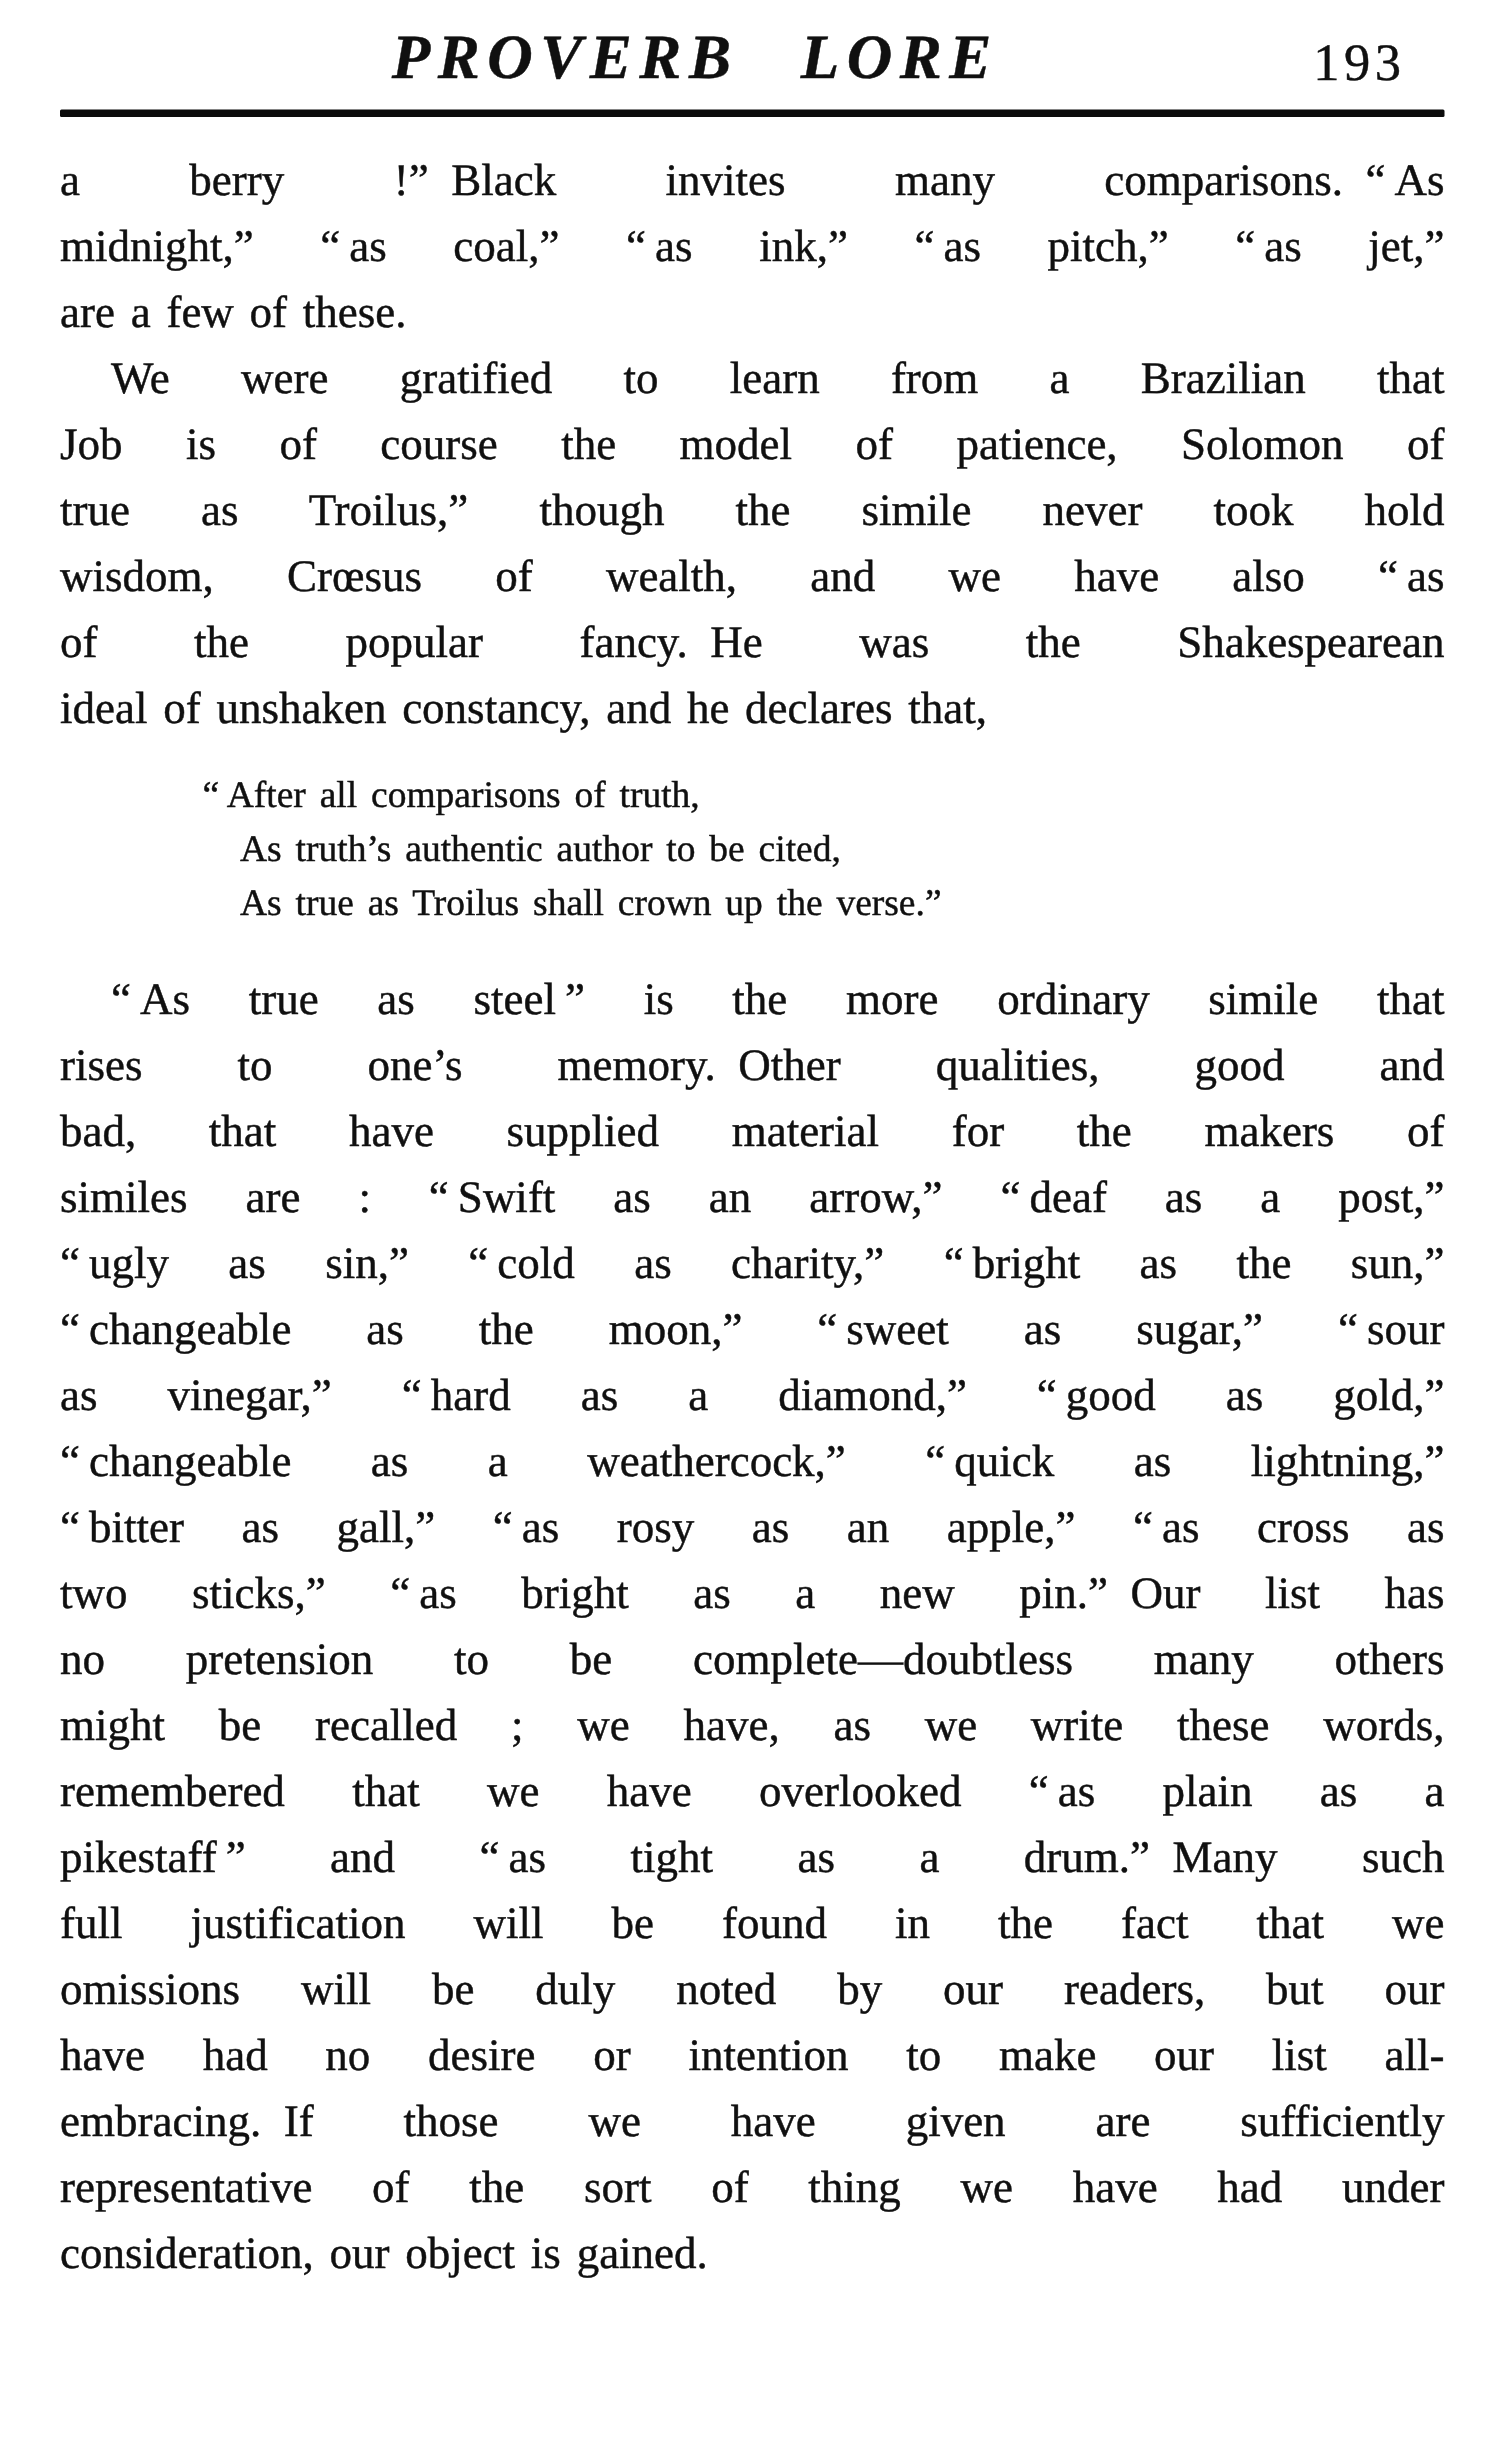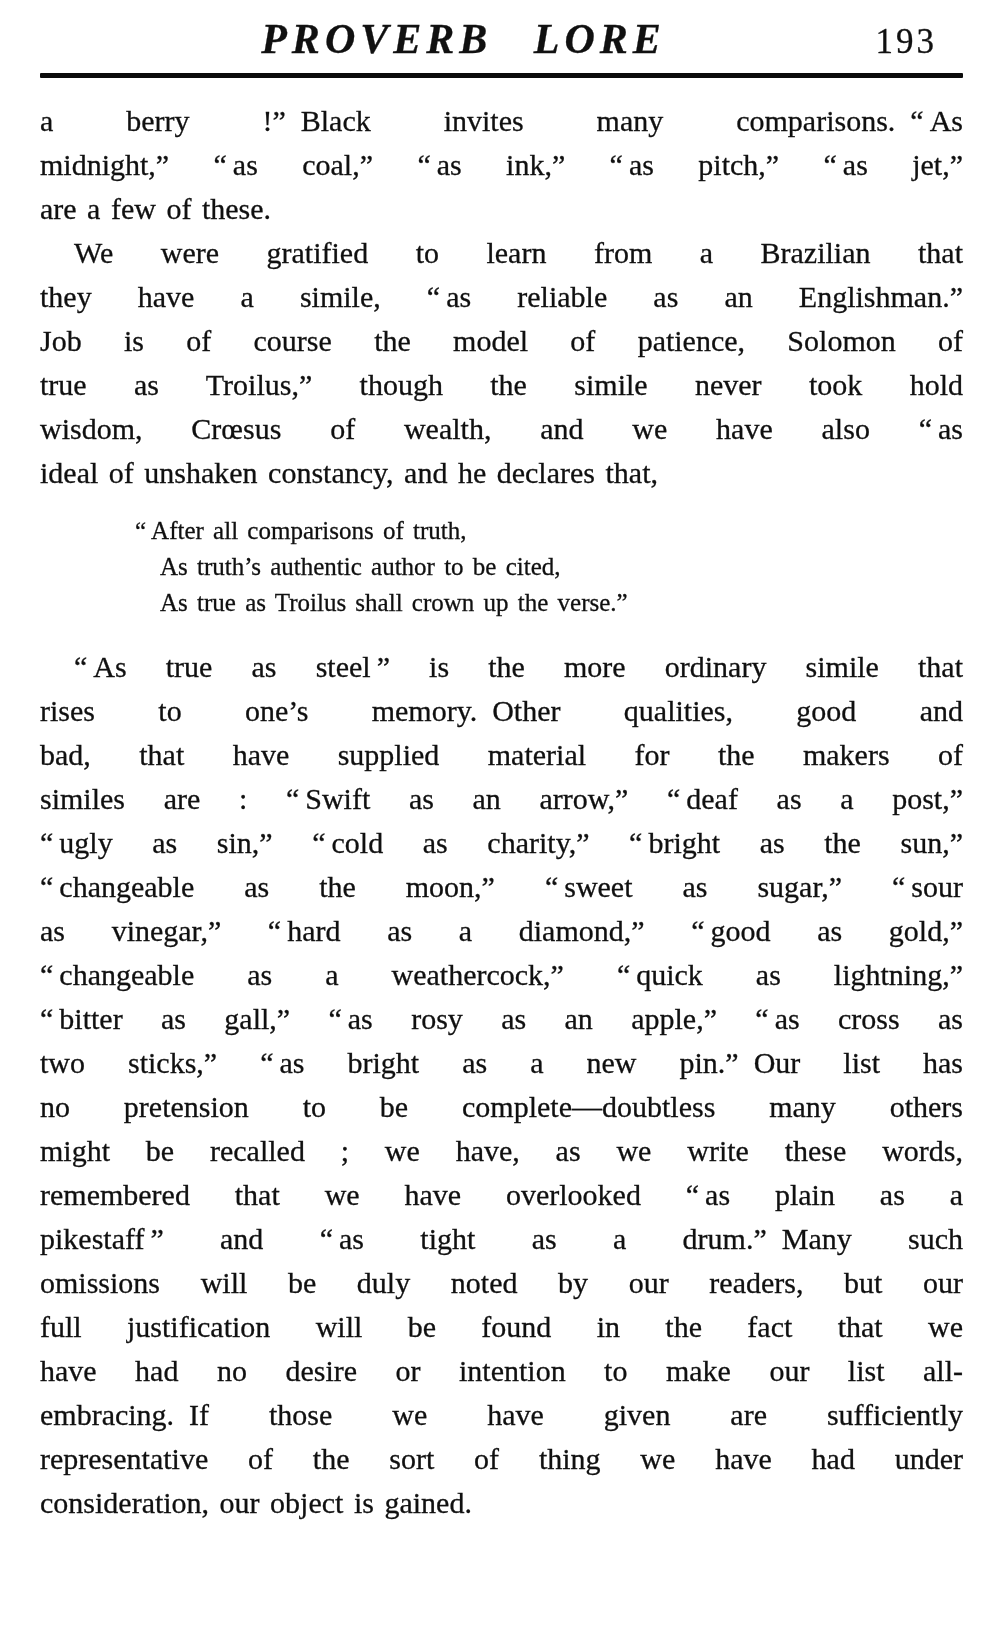--- a/index.html
+++ b/index.html
@@ -93,24 +93,24 @@
   </div>
   <div class="rule"></div>
   <div class="body">
       <div class="paragraph">
         <div class="line first">a berry !” Black invites many comparisons. “ As</div>
         <div class="line">midnight,” “ as coal,” “ as ink,” “ as pitch,” “ as jet,”</div>
         <div class="line last">are a few of these.</div>
       </div>
       <div class="paragraph indent">
         <div class="line first">We were gratified to learn from a Brazilian that</div>
-        <div class="line">they have a simile, “ as reliable as an Englishman.”</div>
         <div class="line">Job is of course the model of patience, Solomon of</div>
         <div class="line">true as Troilus,” though the simile never took hold</div>
         <div class="line">wisdom, Crœsus of wealth, and we have also “ as</div>
+        <div class="line">of the popular fancy. He was the Shakespearean</div>
         <div class="line last">ideal of unshaken constancy, and he declares that,</div>
       </div>
       <div class="verse">
         <div class="line first">“ After all comparisons of truth,</div>
         <div class="line">As truth’s authentic author to be cited,</div>
         <div class="line last">As true as Troilus shall crown up the verse.”</div>
       </div>
       <div class="paragraph indent">
         <div class="line first">“ As true as steel ” is the more ordinary simile that</div>
         <div class="line">rises to one’s memory. Other qualities, good and</div>
@@ -119,21 +119,21 @@
         <div class="line">“ ugly as sin,” “ cold as charity,” “ bright as the sun,”</div>
         <div class="line">“ changeable as the moon,” “ sweet as sugar,” “ sour</div>
         <div class="line">as vinegar,” “ hard as a diamond,” “ good as gold,”</div>
         <div class="line">“ changeable as a weathercock,” “ quick as lightning,”</div>
         <div class="line">“ bitter as gall,” “ as rosy as an apple,” “ as cross as</div>
         <div class="line">two sticks,” “ as bright as a new pin.” Our list has</div>
         <div class="line">no pretension to be complete—doubtless many others</div>
         <div class="line">might be recalled ; we have, as we write these words,</div>
         <div class="line">remembered that we have overlooked “ as plain as a</div>
         <div class="line">pikestaff ” and “ as tight as a drum.” Many such</div>
+        <div class="line">full justification will be found in the fact that we</div>
         <div class="line">omissions will be duly noted by our readers, but our</div>
-        <div class="line">full justification will be found in the fact that we</div>
         <div class="line">have had no desire or intention to make our list all-</div>
         <div class="line">embracing. If those we have given are sufficiently</div>
         <div class="line">representative of the sort of thing we have had under</div>
         <div class="line last">consideration, our object is gained.</div>
       </div>
     </div>
 </div>
 
 </body></html>

